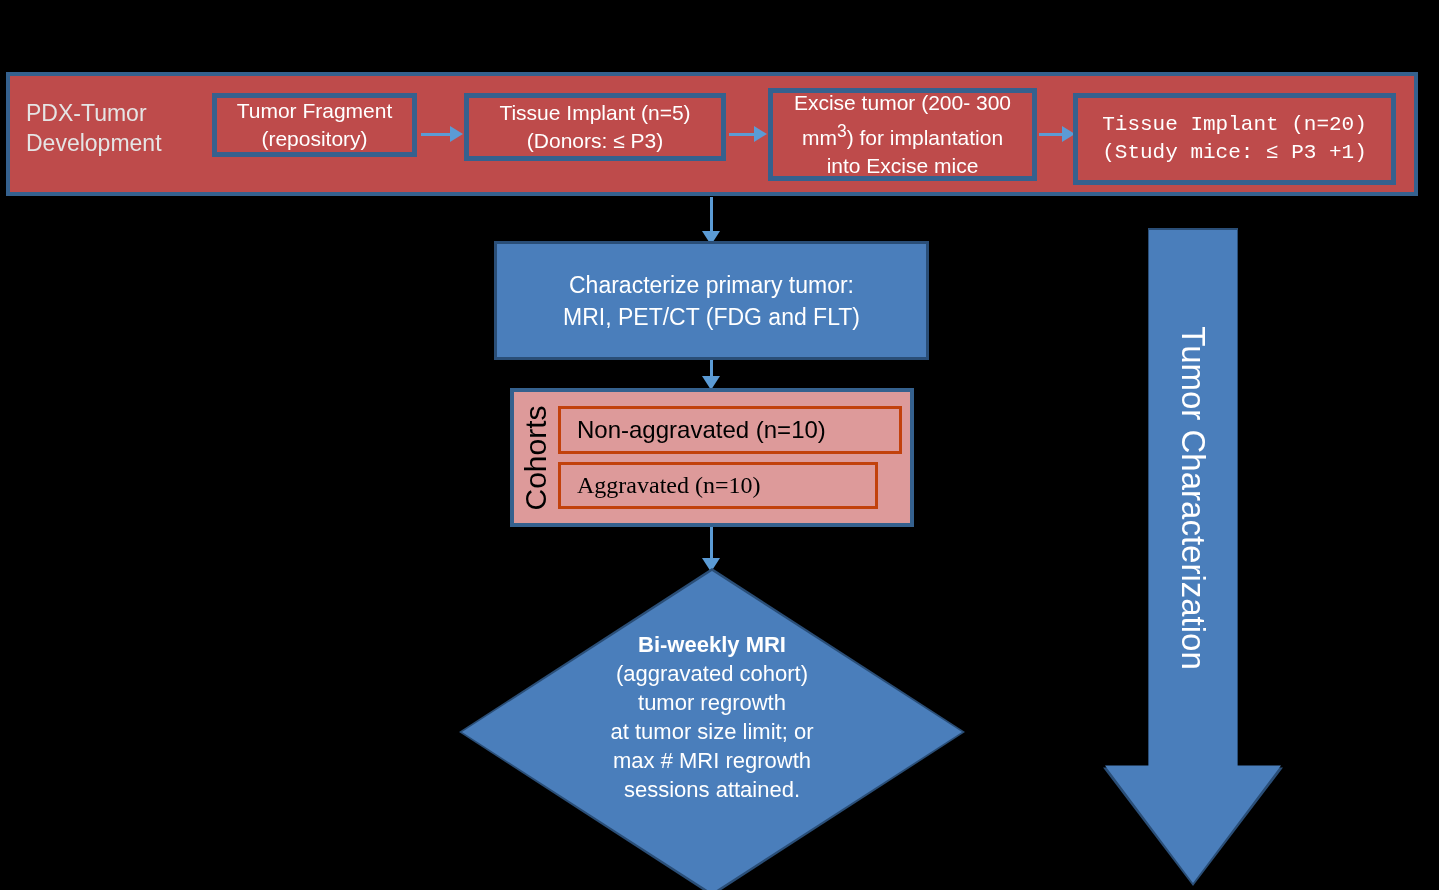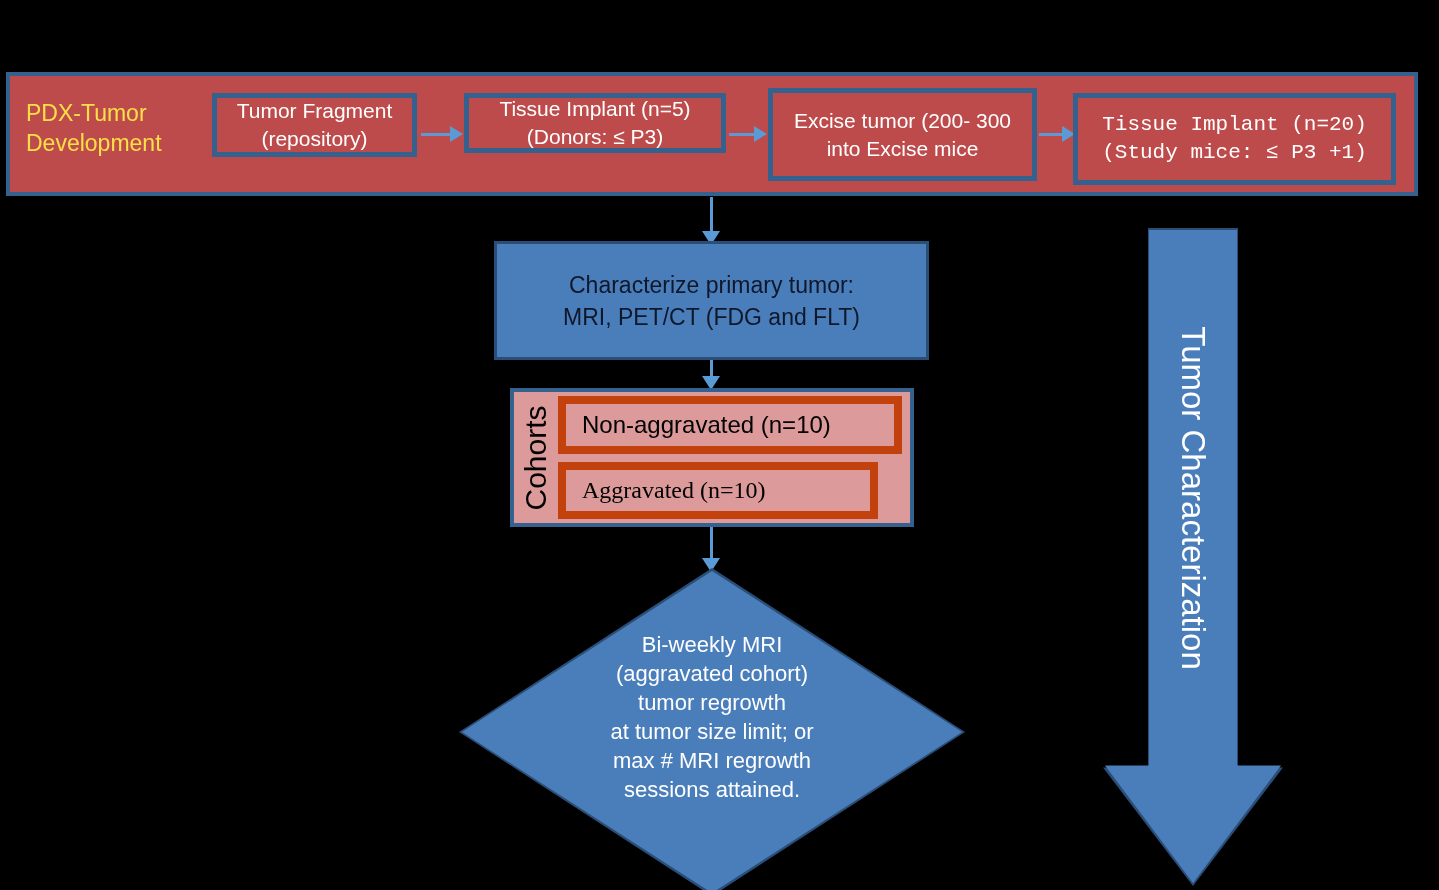--- a/index.html
+++ b/index.html
@@ -29,21 +29,21 @@
     width: 1412px;
     height: 124px;
     background: #BE4B4B;
     border: 4px solid #35618E;
   }
   .band-title {
     position: absolute;
     left: 16px;
     top: 22px;
     width: 185px;
-    color: #fde047;
+    color: #e5e5e5;
     font-size: 23px;
     line-height: 30px;
     text-align: left;
   }
 
   
   .red-box {
     background: #BE4B4B;
     border: 5px solid #35618E;
     color: #FFFFFF;
@@ -92,21 +92,21 @@
     border-left: 9px solid transparent;
     border-right: 9px solid transparent;
     border-top: 14px solid #5B9BD5;
     flex: 0 0 auto;
   }
 
   
   .blue-box {
     background: #4A7EBB;
     border: 3px solid #2A4E77;
-    color: #0f172a;
+    color: #ffffff;
     display: flex;
     align-items: center;
     justify-content: center;
     text-align: center;
     font-size: 23px;
     line-height: 32px;
   }
 
   
   .cohorts-box {
@@ -132,21 +132,21 @@
   .cohorts-list {
     flex: 1 1 auto;
     display: flex;
     flex-direction: column;
     justify-content: center;
     gap: 8px;
     padding: 6px 8px 6px 0;
   }
   .cohort-item {
     background: #DD9A9A;
-    border: 8px solid #c2410c;
+    border: 3px solid #c2410c;
     color: #000000;
     font-size: 24px;
     padding: 7px 0 7px 16px;
     text-align: left;
   }
   .cohort-item.narrow { margin-right: 24px; font-family: Liberation Serif, serif; }
 
   
   .diamond-wrap {
     left: 459px;
@@ -170,21 +170,21 @@
     position: absolute;
     left: 50%;
     top: 62px;
     transform: translateX(-50%);
     width: 300px;
     text-align: center;
     color: #FFFFFF;
     font-size: 22px;
     line-height: 29px;
   }
-  .diamond-text .bold { font-weight: normal; }
+  .diamond-text .bold { font-weight: bold; }
 
   
   .big-arrow {
     left: 1103px;
     top: 228px;
     width: 180px;
     height: 658px;
   }
   .big-arrow .outline {
     position: absolute;
@@ -230,35 +230,36 @@
       <div>Tumor Fragment</div>
       <div>(repository)</div>
     </div>
   </div>
 
   <div class="abs h-arrow" style="left:421px; top:124px; width:42px;">
     <div class="shaft"></div>
     <div class="head"></div>
   </div>
 
-  <div class="abs red-box" style="left:464px; top:93px; width:262px; height:60px;">
+  <div class="abs red-box" style="left:464px; top:93px; width:262px; height:68px;">
     <div>
       <div>Tissue Implant (n=5)</div>
       <div>(Donors: ≤ P3)</div>
     </div>
   </div>
 
   <div class="abs h-arrow" style="left:729px; top:124px; width:38px;">
     <div class="shaft"></div>
     <div class="head"></div>
   </div>
 
   <div class="abs red-box" style="left:768px; top:88px; width:269px; height:93px;text-align:center;">
     <div>
       <div>Excise tumor (200- 300</div>
+      <div>mm<sup>3</sup>) for implantation</div>
       <div>into Excise mice</div>
     </div>
   </div>
 
   <div class="abs h-arrow" style="left:1039px; top:124px; width:36px;">
     <div class="shaft"></div>
     <div class="head"></div>
   </div>
 
   <div class="abs red-box" style="left:1073px; top:93px; width:323px; height:92px;font-family:Liberation Mono, monospace;">

